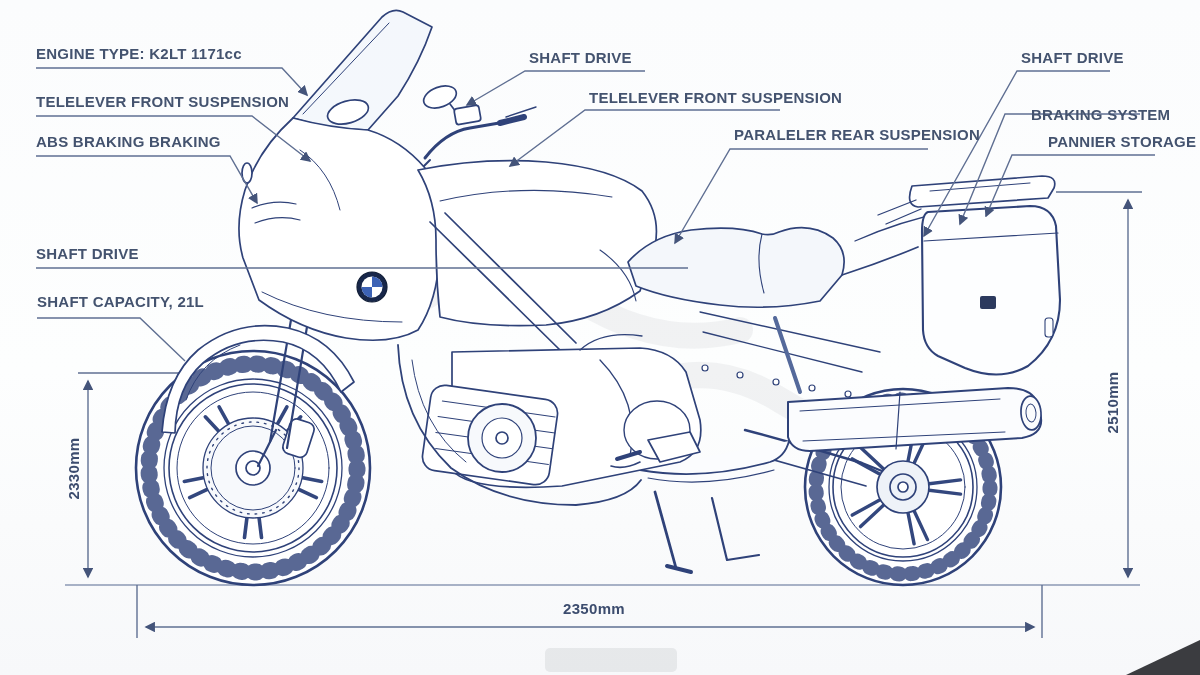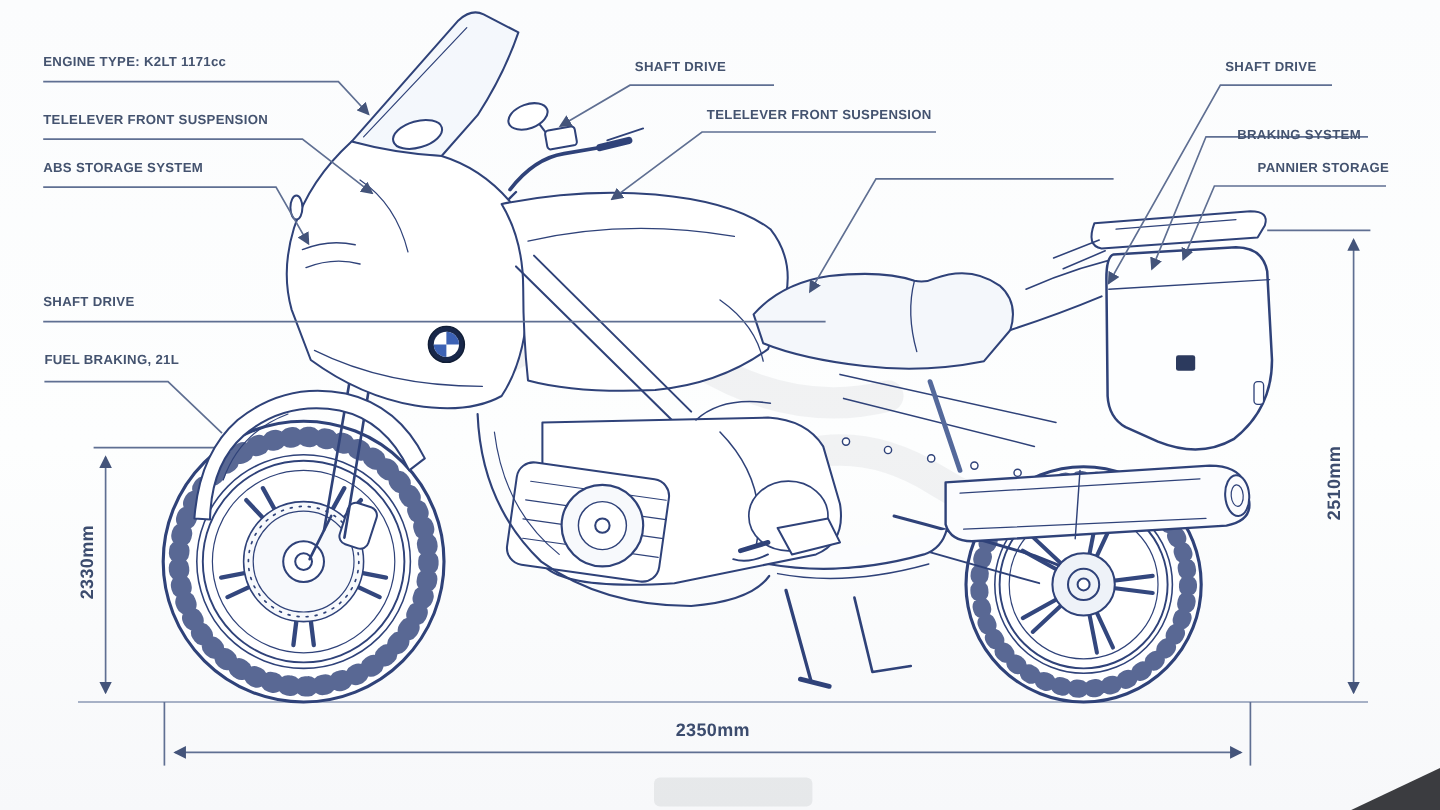--- a/index.html
+++ b/index.html
@@ -3,21 +3,21 @@
 <meta charset="utf-8">
 <style>
   html,body{margin:0;padding:0;background:#e8eaed;}
   .stage{
     position:relative;width:1200px;height:675px;overflow:hidden;
     background:linear-gradient(180deg,#fbfcfd 0%,#fdfefe 55%,#f7f8fa 100%);
     font-family:"Liberation Sans",sans-serif;
   }
   .blueprint-svg{position:absolute;inset:0;}
   .callout{
-    position:absolute;font-size:11px;font-weight:600;line-height:1.1;
+    position:absolute;font-size:15px;font-weight:600;line-height:1.1;
     color:#44536f;letter-spacing:.25px;white-space:nowrap;
   }
   .dim{
     position:absolute;font-size:15px;font-weight:600;color:#3c4c6e;
     letter-spacing:.3px;text-align:center;white-space:nowrap;
   }
   .dim.vert{transform:rotate(-90deg);transform-origin:center center;width:80px;}
   .watermark-blob{
     position:absolute;left:545px;top:648px;width:132px;height:24px;border-radius:5px;
     background:#8d939e;opacity:.16;
@@ -251,26 +251,27 @@
       <path d="M 1110,71 L 1017,71 L 924,236" marker-end="url(#arr)"></path>
       <path d="M 1140,114 L 1005,114 L 960,224" marker-end="url(#arr)"></path>
       <path d="M 1155,155 L 1012,155 L 986,216" marker-end="url(#arr)"></path>
     </g>
 
     <polygon points="1200,640 1200,675 1126,675" fill="#1a1b1f" opacity=".85"></polygon>
   </svg>
 
   <div class="callout" style="left:36px;top:46px">ENGINE TYPE: K2LT 1171cc</div>
   <div class="callout" style="left:36px;top:94px">TELELEVER FRONT SUSPENSION</div>
-  <div class="callout" style="left:36px;top:134px">ABS STORAGE SYSTEM</div>
+  <div class="callout" style="left:36px;top:134px">ABS BRAKING BRAKING</div>
   <div class="callout" style="left:36px;top:246px">SHAFT DRIVE</div>
-  <div class="callout" style="left:37px;top:294px">FUEL BRAKING, 21L</div>
+  <div class="callout" style="left:37px;top:294px">SHAFT CAPACITY, 21L</div>
 
   <div class="callout" style="left:529px;top:50px">SHAFT DRIVE</div>
   <div class="callout" style="left:589px;top:90px">TELELEVER FRONT SUSPENSION</div>
+  <div class="callout" style="left:734px;top:127px">PARALELER REAR SUSPENSION</div>
 
   <div class="callout" style="left:1021px;top:50px">SHAFT DRIVE</div>
   <div class="callout" style="left:1031px;top:107px">BRAKING SYSTEM</div>
   <div class="callout" style="left:1048px;top:134px">PANNIER STORAGE</div>
 
   <div class="dim vert" style="left:33px;top:460px">2330mm</div>
   <div class="dim vert" style="left:1072px;top:394px">2510mm</div>
   <div class="dim" style="left:544px;top:600px;width:100px">2350mm</div>
 
   <div class="watermark-blob"></div>

